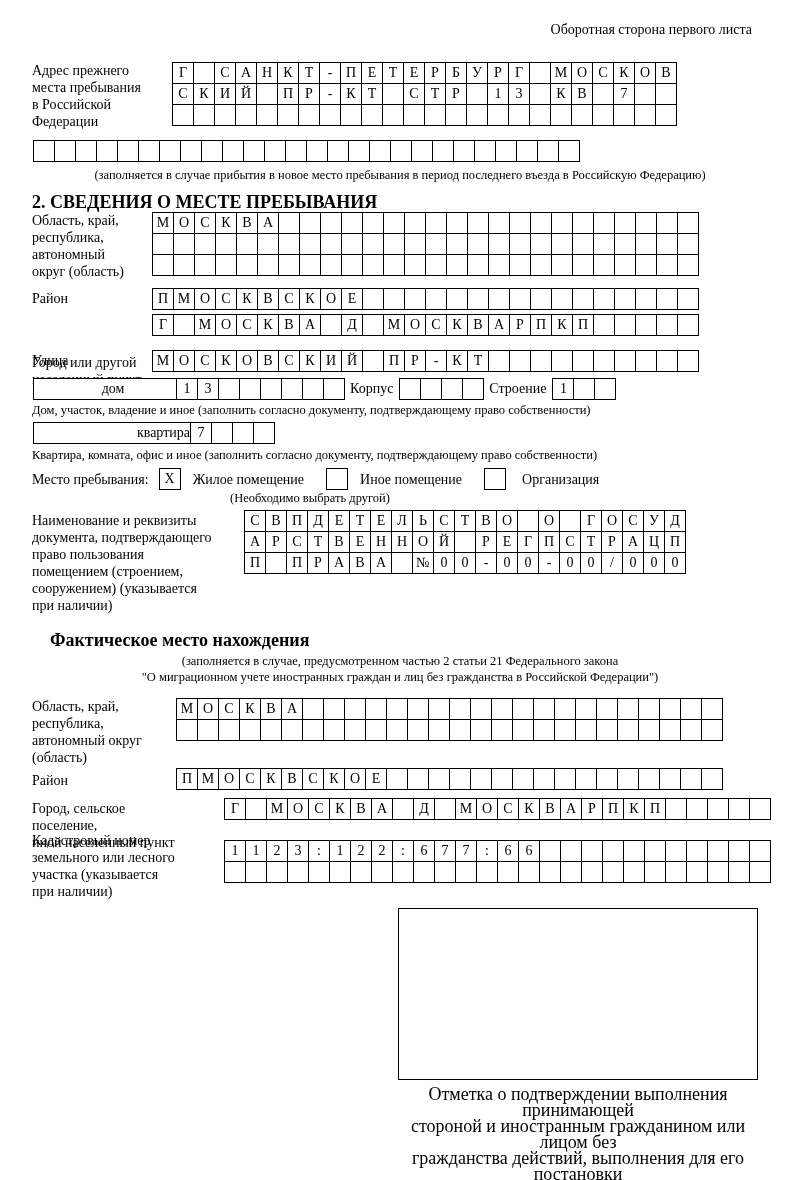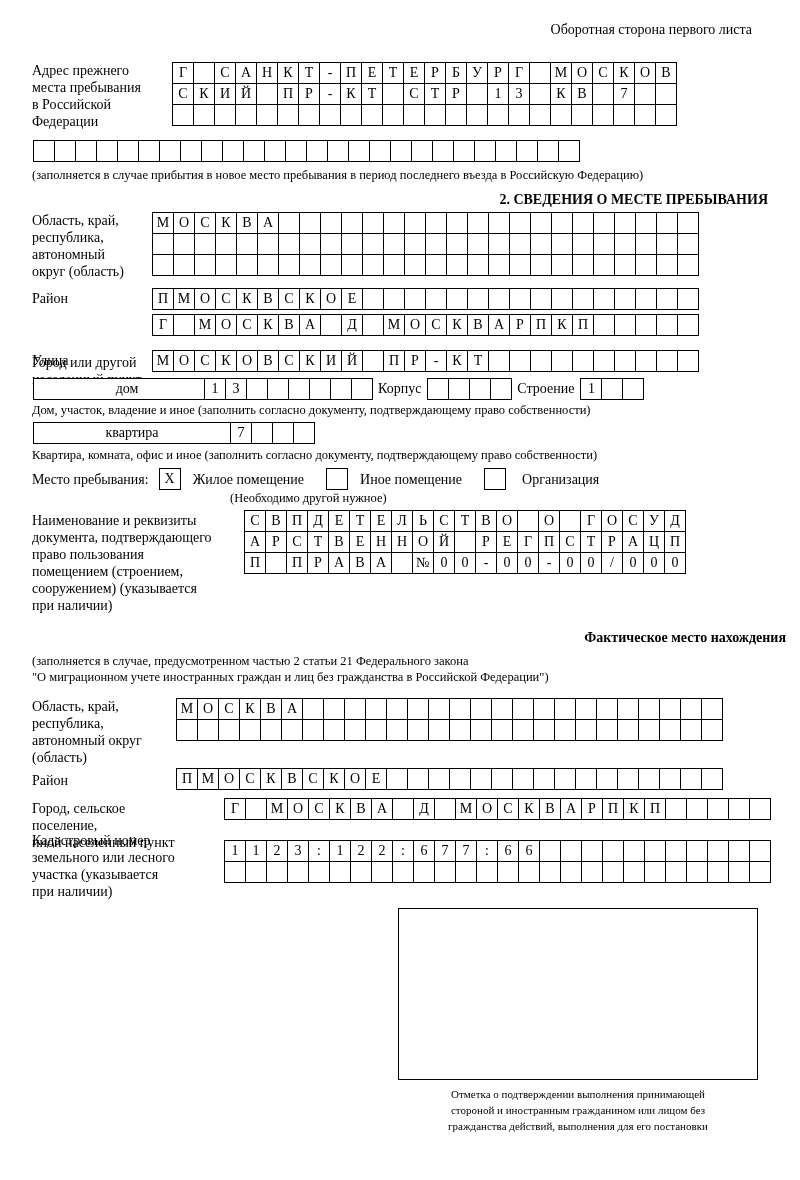--- a/index.html
+++ b/index.html
@@ -27,21 +27,21 @@
     right: 48px;
     top: 22px;
     font-size: 14px;
   }
 
   .lbl {
     font-size: 14px;
     line-height: 17px;
     white-space: pre-line;
   }
-  .center { text-align: left; }
+  .center { text-align: center; }
 
   
   .row {
     display: flex;
     flex-direction: row;
   }
   .cell {
     width: 22px;
     height: 22px;
     border: 1px solid #000;
@@ -72,23 +72,23 @@
     padding: 0 6px;
     white-space: nowrap;
   }
 
   .note {
     font-size: 12.5px;
     line-height: 15px;
   }
 
   .section-title {
-    font-size: 14px;
+    font-size: 18px;
     font-weight: bold;
-    text-align: right;
+    text-align: left;
   }
 
   .checkbox {
     width: 22px;
     height: 22px;
     border: 1px solid #000;
     box-sizing: border-box;
     display: inline-block;
     text-align: center;
     font-size: 14px;
@@ -97,21 +97,21 @@
     background: #fff;
   }
 
   .bigbox {
     border: 1px solid #000;
     box-sizing: border-box;
     background: #fff;
   }
 
   .footnote {
-    font-size: 11px;
+    font-size: 18px;
     line-height: 16px;
     text-align: center;
   }
 </style>
 </head>
 <body>
 
 <div class="page">
 
   <div class="abs hdr-right">Оборотная сторона первого листа</div>
@@ -418,21 +418,21 @@
         <div class="cell"></div>
         <div class="cell"></div>
         <div class="cell"></div>
         <div class="cell"></div>
         <div class="cell"></div>
         <div class="cell"></div>
       </div>
     </div>
 
   <div class="abs row" style="left:33px; top:378px;">
-    <div class="boxlabel" style="width:172px;padding-left:16px;">дом</div>
+    <div class="boxlabel" style="width:144px;padding-left:16px;">дом</div>
     <div id="s2-house" class="row">
         <div class="cell">1</div>
         <div class="cell">3</div>
         <div class="cell"></div>
         <div class="cell"></div>
         <div class="cell"></div>
         <div class="cell"></div>
         <div class="cell"></div>
         <div class="cell"></div>
       </div>
@@ -447,41 +447,41 @@
     <div id="s2-stroenie" class="row">
         <div class="cell">1</div>
         <div class="cell"></div>
         <div class="cell"></div>
       </div>
   </div>
 
   <div class="abs note" style="left:32px; top:403px; width:740px;">Дом, участок, владение и иное (заполнить согласно документу, подтверждающему право собственности)</div>
 
   <div class="abs row" style="left:33px; top:422px;">
-    <div class="boxlabel" style="width:198px;">квартира</div>
+    <div class="boxlabel" style="width:158px;text-align:right;">квартира</div>
     <div id="s2-flat" class="row">
         <div class="cell">7</div>
         <div class="cell"></div>
         <div class="cell"></div>
         <div class="cell"></div>
       </div>
   </div>
 
   <div class="abs" style="left:32px; top:468px; width:740px;">
     <span class="lbl" style="display:inline-block; vertical-align:middle;">Место пребывания:</span>
     <span class="checkbox" style="margin-left:6px;">Х</span>
     <span class="lbl" style="display:inline-block; vertical-align:middle; margin-left:8px;">Жилое помещение</span>
     <span class="checkbox" style="margin-left:18px;"></span>
     <span class="lbl" style="display:inline-block; vertical-align:middle; margin-left:8px;">Иное помещение</span>
     <span class="checkbox" style="margin-left:18px;"></span>
     <span class="lbl" style="display:inline-block; vertical-align:middle; margin-left:12px;">Организация</span>
   </div>
 
   <div class="abs note" style="left:32px; top:448px; width:740px;">Квартира, комната, офис и иное (заполнить согласно документу, подтверждающему право собственности)</div>
-  <div class="abs note" style="left:230px; top:491px;">(Необходимо другой нужное)</div>
+  <div class="abs note" style="left:230px; top:491px;">(Необходимо выбрать другой)</div>
 
   <div class="abs lbl" style="left:32px; top:512px; width:210px;">Наименование и реквизиты
 документа, подтверждающего
 право пользования
 помещением (строением,
 сооружением) (указывается
 при наличии)</div>
   <div class="abs" id="s2-doc" style="left:244px; top:510px;">
       <div class="row">
         <div class="cell">С</div>

